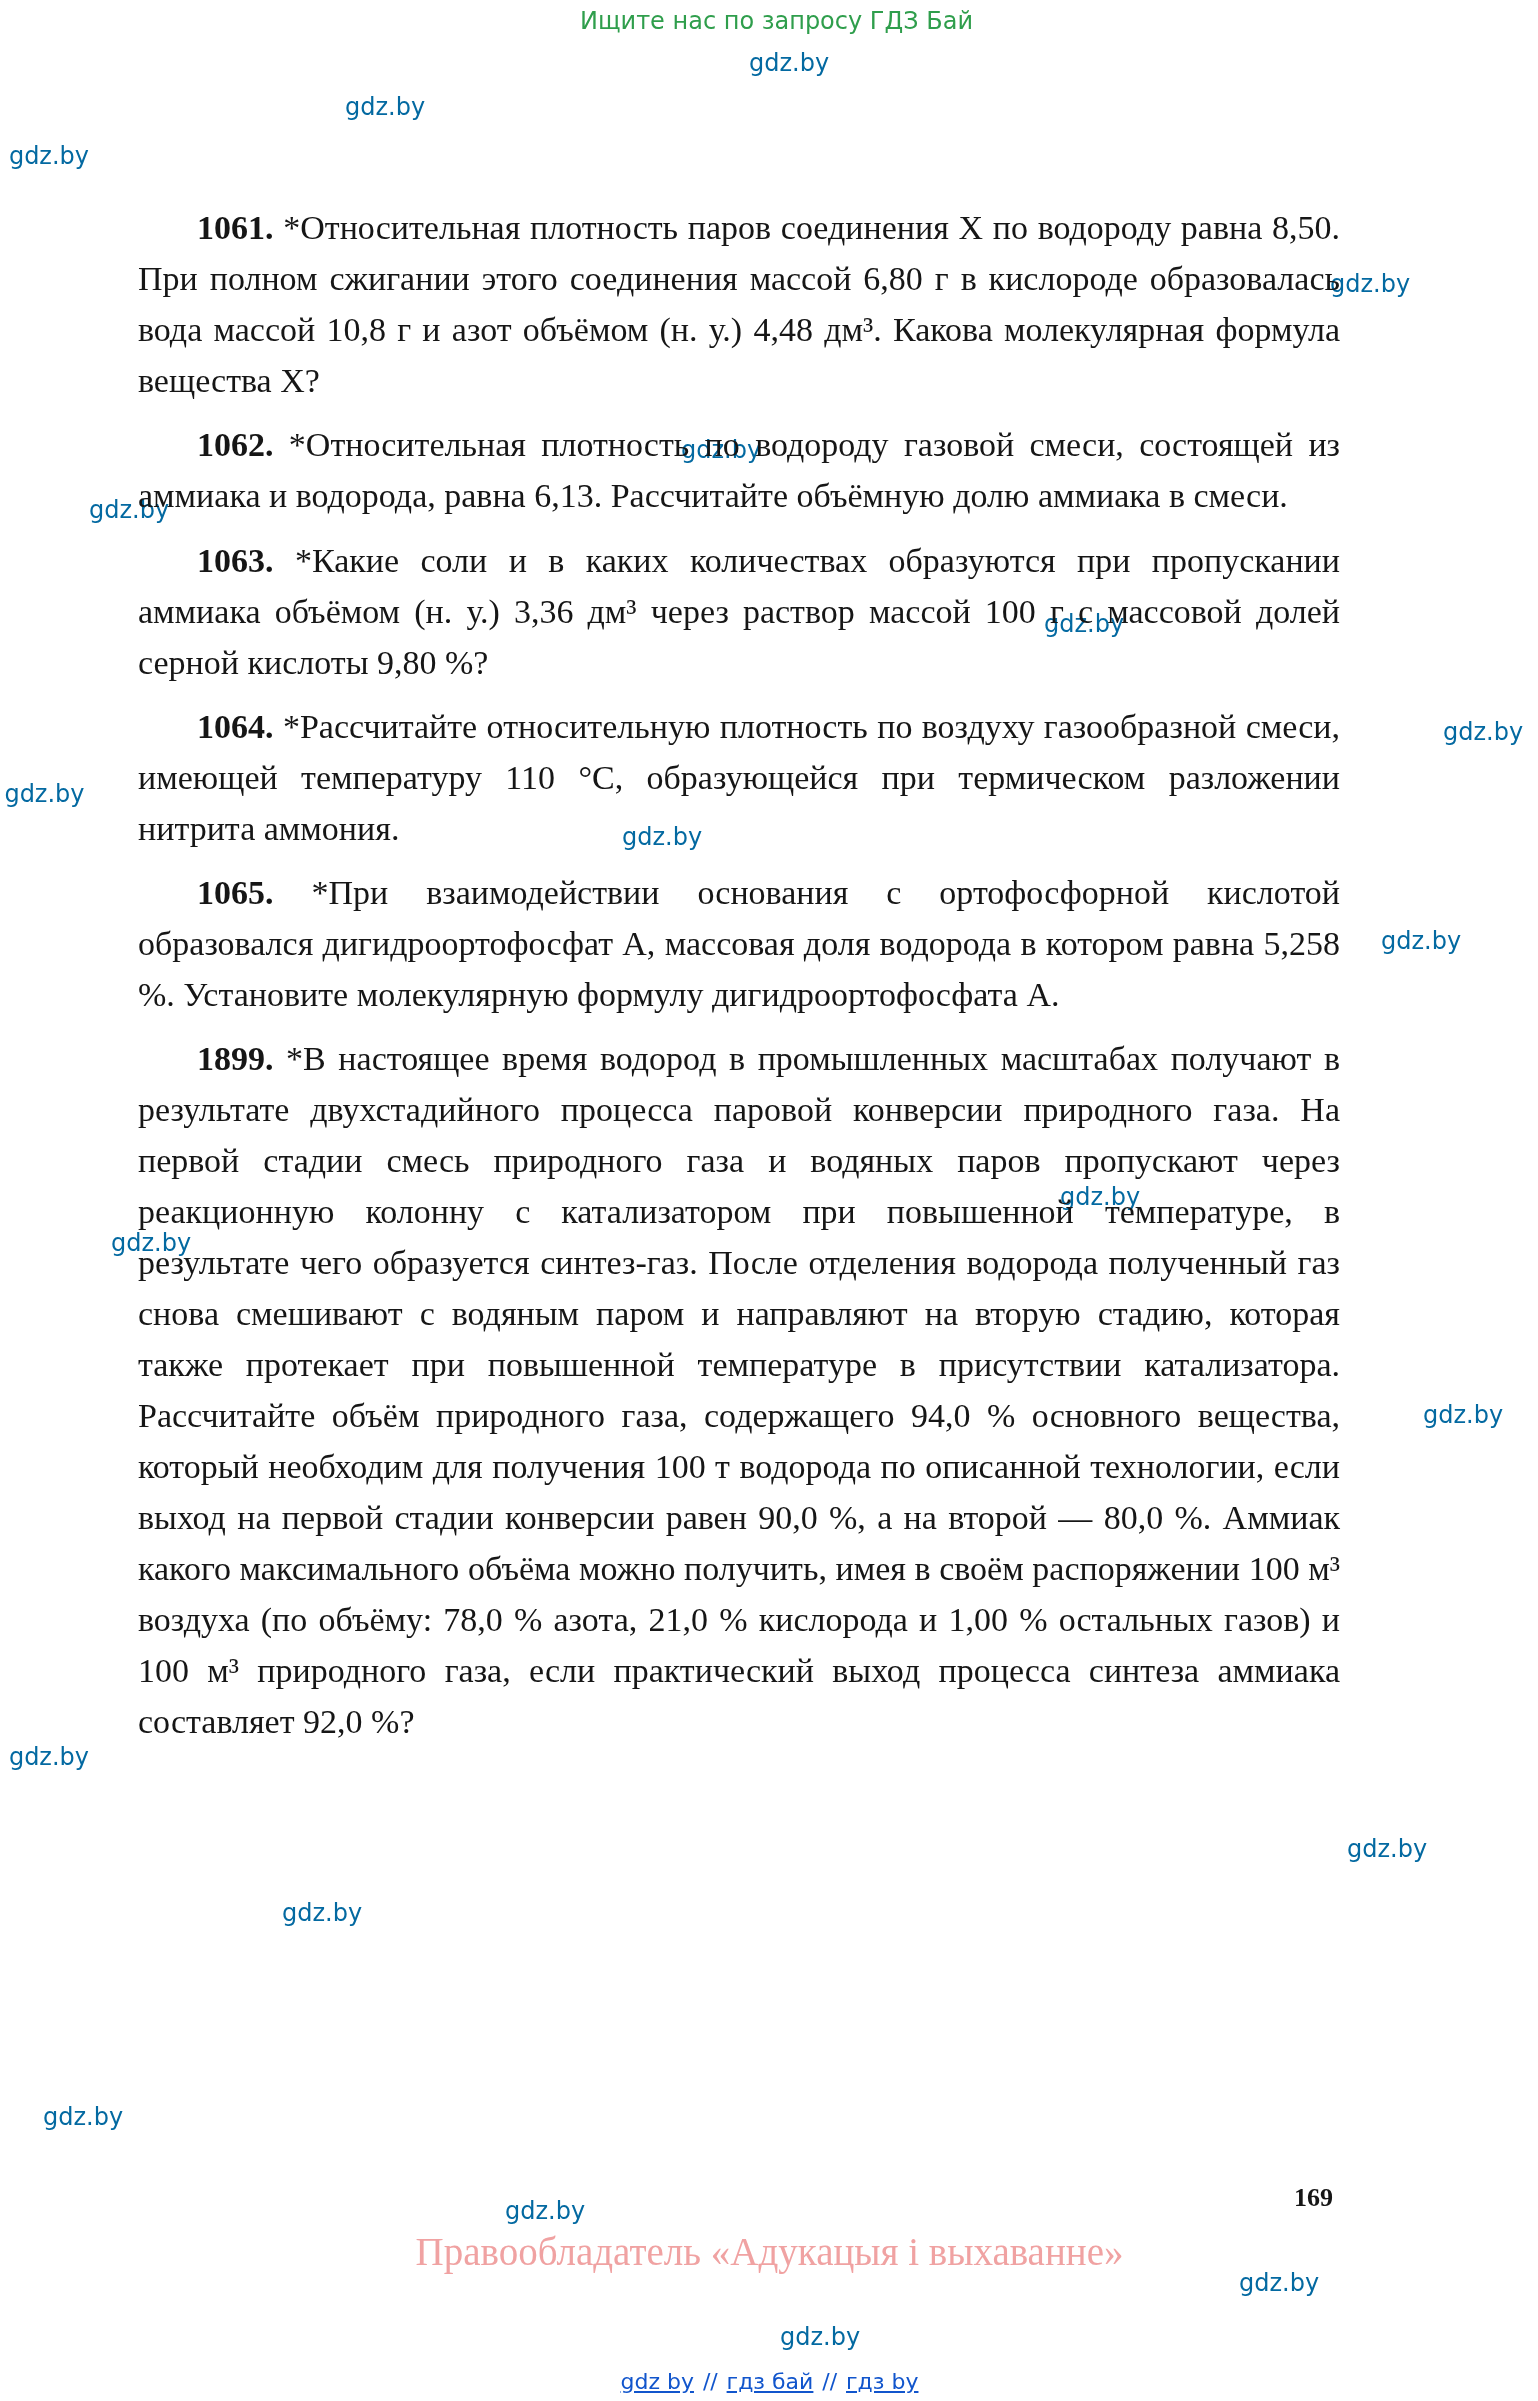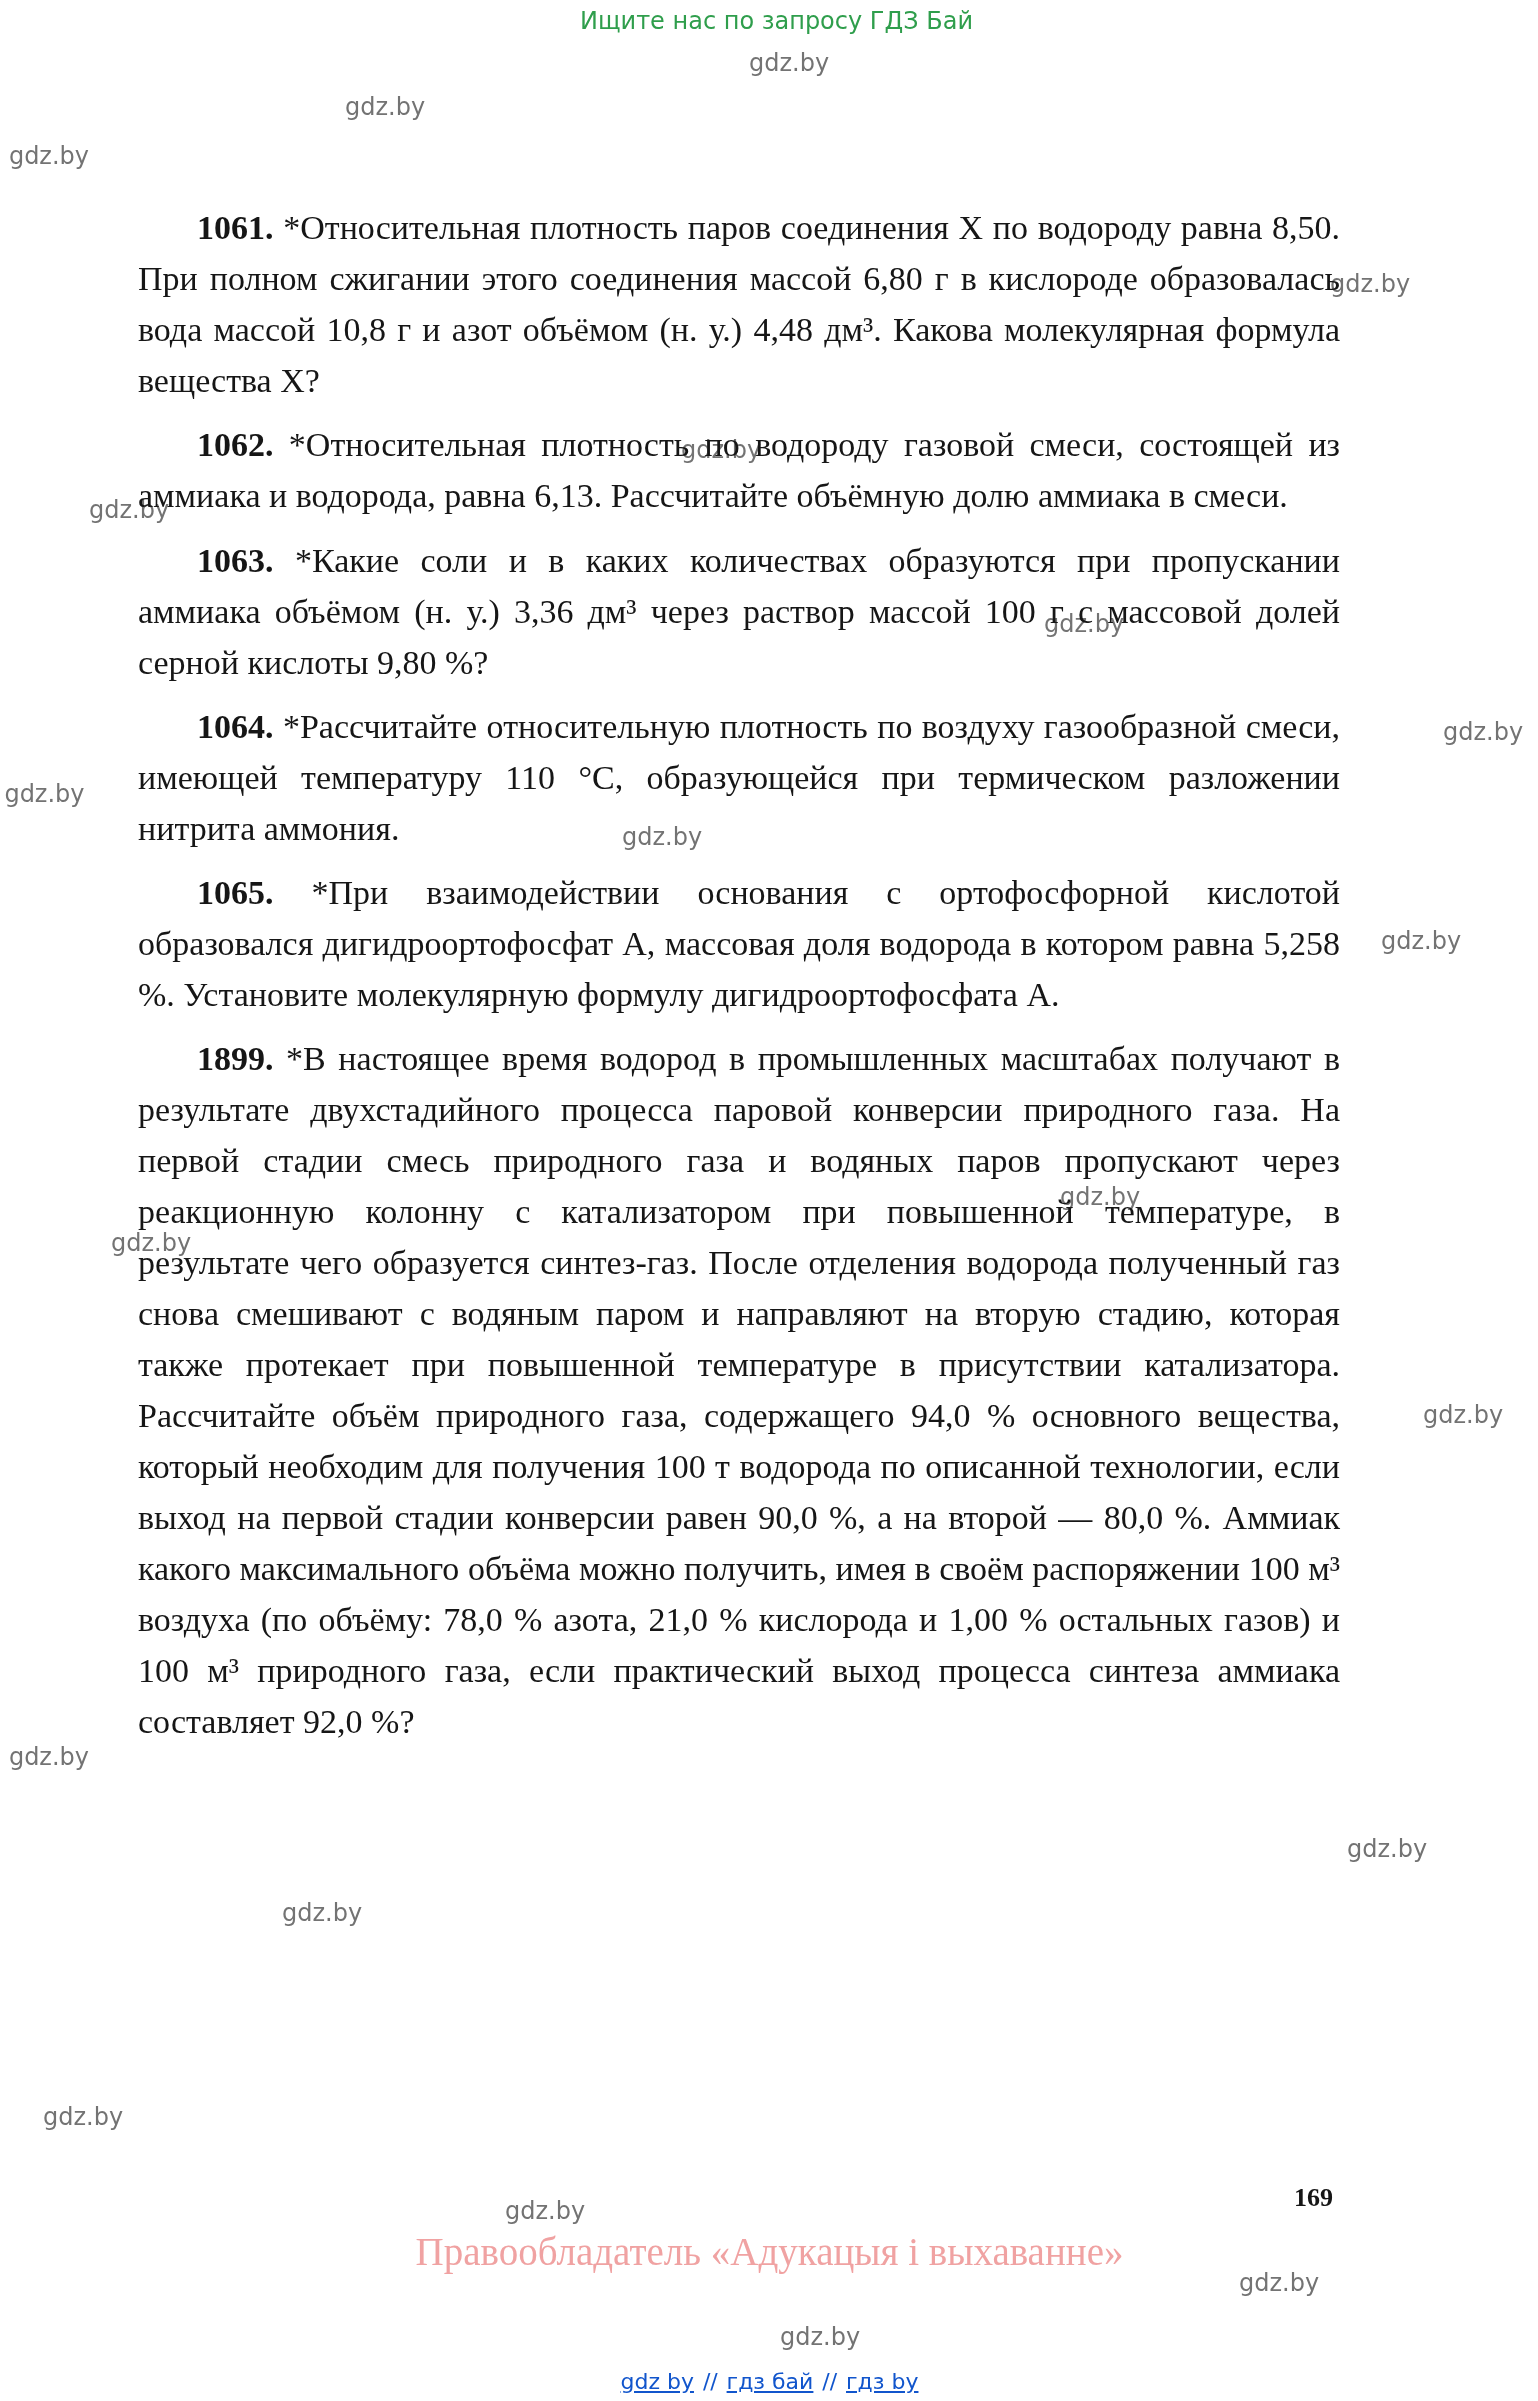--- a/index.html
+++ b/index.html
@@ -14,21 +14,21 @@
   }
   .header-note{
     position:absolute;top:7px;left:0;width:100%;
     text-align:center;
     font-family:"DejaVu Sans",sans-serif;
     font-size:24px;color:#2f9e4c;padding-left:7px;
   }
   .wm{
     position:absolute;
     font-family:"DejaVu Sans",sans-serif;
-    font-size:24px;color:#737373;white-space:nowrap;
+    font-size:24px;color:#0369a1;white-space:nowrap;
   }
   .content{
     position:absolute;left:138px;top:202px;width:1202px;
     text-align:justify;
     font-size:34px;line-height:51px;
   }
   .problem{margin:0;text-indent:59px;}
   .problem + .problem{margin-top:13.3px;}
   .num{font-weight:bold;}
   .page-number{

